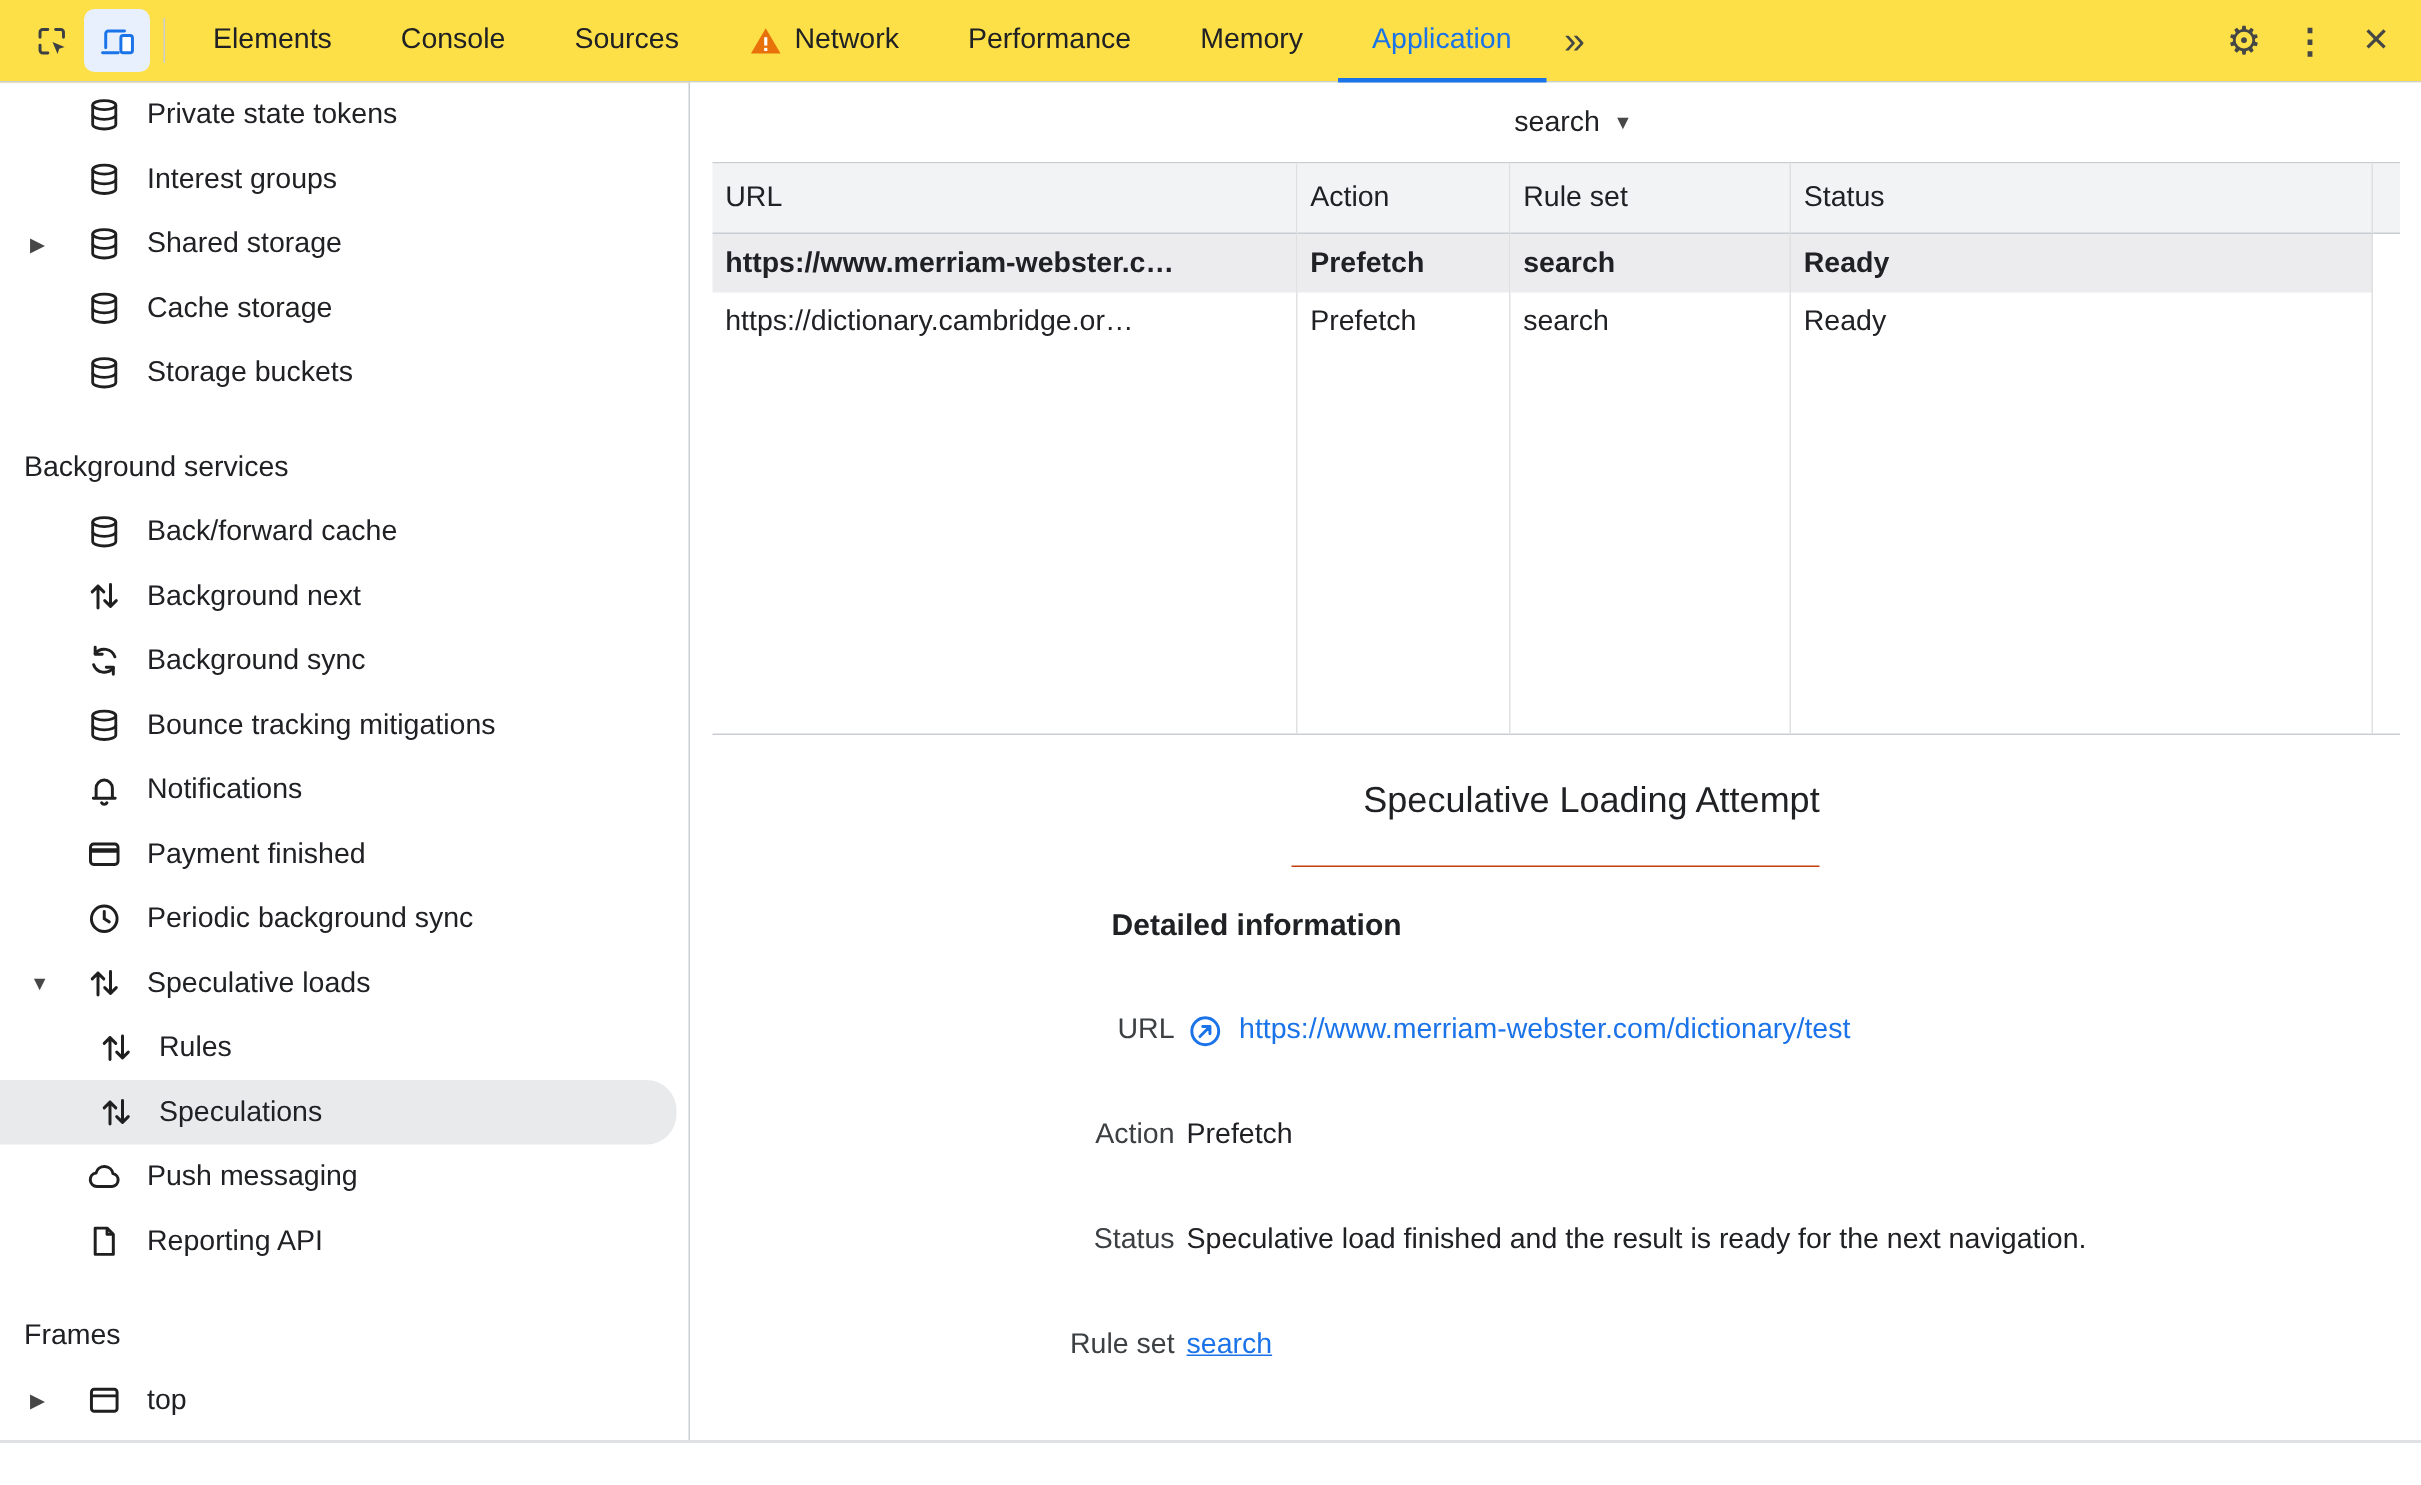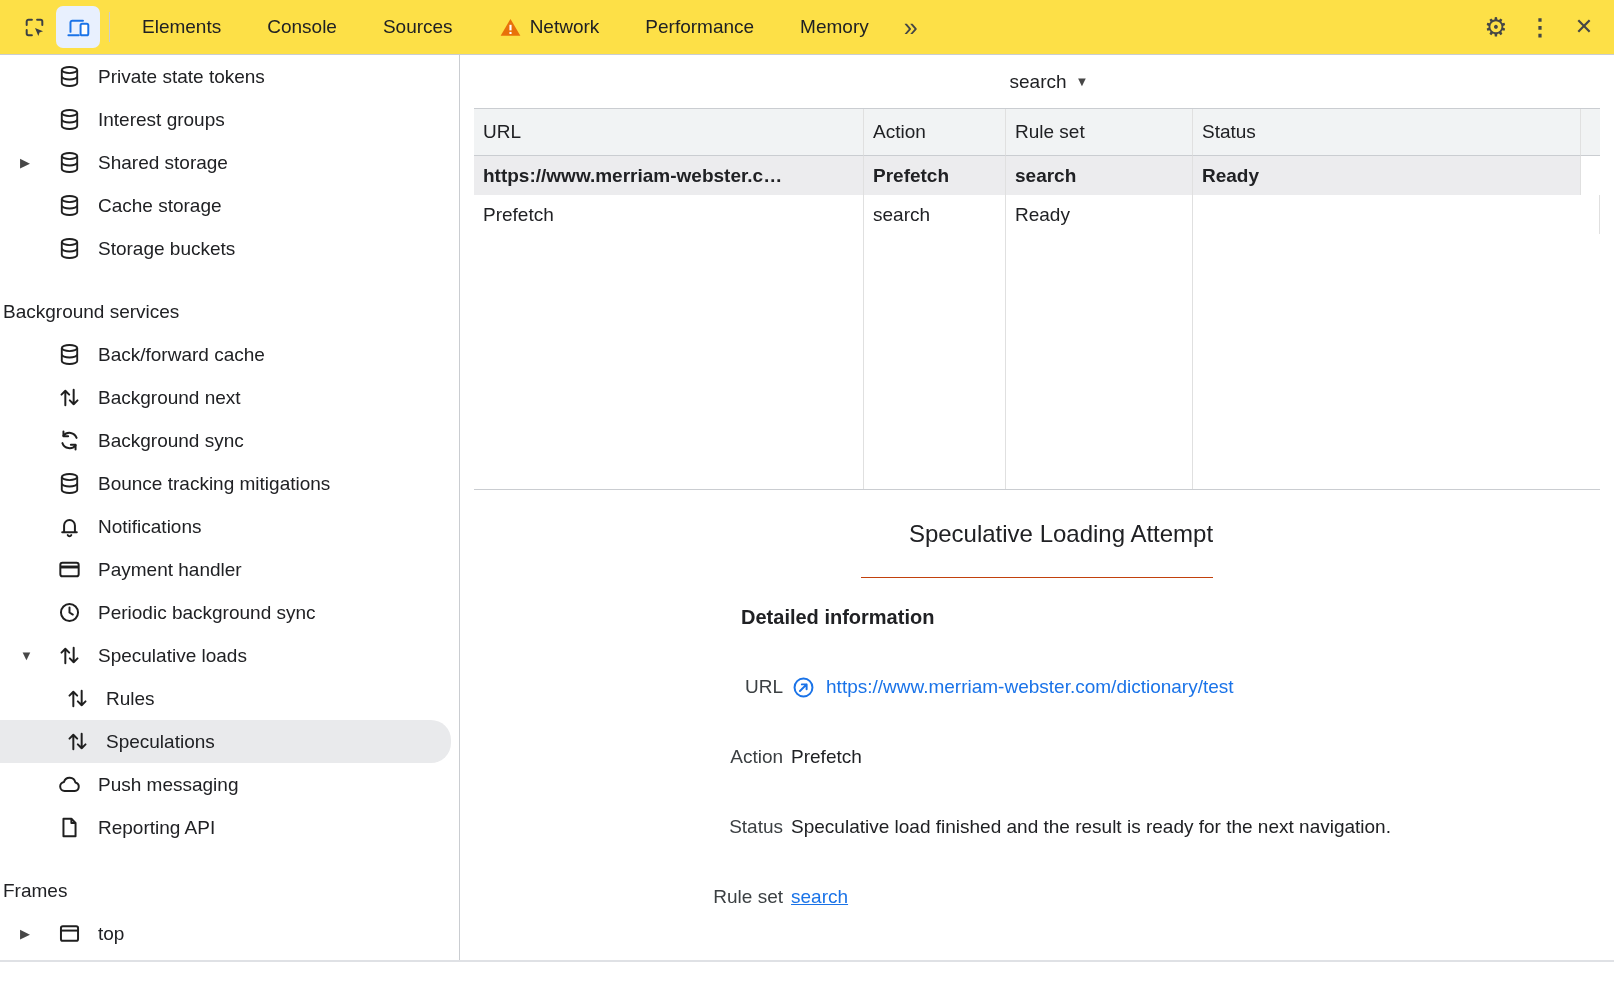--- a/index.html
+++ b/index.html
@@ -52,21 +52,21 @@
   .srow {
     height: 43px; display: flex; align-items: center;
     padding-left: 20px; margin-right: 8px;
     border-radius: 0 20px 20px 0; cursor: pointer; white-space: nowrap;
   }
   .srow.selected { background: #e9eaec; }
   .srow.child { padding-left: 28px; }
   .arrow { width: 37px; flex: none; font-size: 13px; color: #474747; line-height: 1; }
   .icon24 { width: 25px; height: 25px; flex: none; margin-right: 16px; display: flex; align-items: center; justify-content: center; }
   .svg24 { width: 25px; height: 25px; display: block; }
-  .sec-header { height: 43px; margin-top: 20px; display: flex; align-items: center; padding-left: 3px; font-size: 19px; }
+  .sec-header { height: 43px; margin-top: 20px; display: flex; align-items: center; padding-left: 16px; font-size: 19px; }
 
   
   .main { flex: 1; display: flex; flex-direction: column; overflow: hidden; background: #fff; align-items: center; }
   .filter-row { height: 53px; flex: none; display: flex; align-items: center; padding-left: 24px; cursor: pointer; }
   .filter-label { font-size: 19px; margin-right: 9px; }
   .caret { font-size: 13px; color: #474747; }
 
   .datagrid {
     height: 382px; flex: none;
     display: grid;
@@ -218,20 +218,23 @@
             </svg>
           </span>
         <span>Network</span>
       </div>
       <div class="tab">
           <span>Performance</span>
         </div>
       <div class="tab">
           <span>Memory</span>
         </div>
+      <div class="tab active">
+          <span>Application</span>
+        </div>
       <div class="more-tabs">
           <span>»</span>
         </div>
     </nav>
 
     <div class="tb-right">
       <button class="tb-btn">
           <span class="glyph-gear">⚙</span>
         </button>
       <button class="tb-btn">
@@ -340,21 +343,21 @@
           </span>
         <span>Notifications</span>
       </div>
       <div class="srow">
         <span class="arrow"></span>
         <span class="icon24">
             <svg class="svg24">
               <use href="#i-card"></use>
             </svg>
           </span>
-        <span>Payment handler</span>
+        <span>Payment finished</span>
       </div>
       <div class="srow">
         <span class="arrow"></span>
         <span class="icon24">
             <svg class="svg24">
               <use href="#i-clock"></use>
             </svg>
           </span>
         <span>Periodic background sync</span>
       </div>
@@ -432,20 +435,21 @@
         <div class="dg-cell dg-head cbr">Rule set</div>
         <div class="dg-cell dg-head cbr">Status</div>
         <div class="dg-cell dg-head"></div>
 
         <div class="dg-cell dg-data dg-sel cbr">https://www.merriam-webster.c…</div>
         <div class="dg-cell dg-data dg-sel cbr">Prefetch</div>
         <div class="dg-cell dg-data dg-sel cbr">search</div>
         <div class="dg-cell dg-data dg-sel cbr">Ready</div>
         <div class="dg-cell dg-data"></div>
 
+        <div class="dg-cell dg-data cbr">https://dictionary.cambridge.or…</div>
         <div class="dg-cell dg-data cbr">Prefetch</div>
         <div class="dg-cell dg-data cbr">search</div>
         <div class="dg-cell dg-data cbr">Ready</div>
         <div class="dg-cell dg-data"></div>
 
         <div class="dg-cell cbr"></div>
         <div class="dg-cell cbr"></div>
         <div class="dg-cell cbr"></div>
         <div class="dg-cell cbr"></div>
         <div class="dg-cell"></div>

